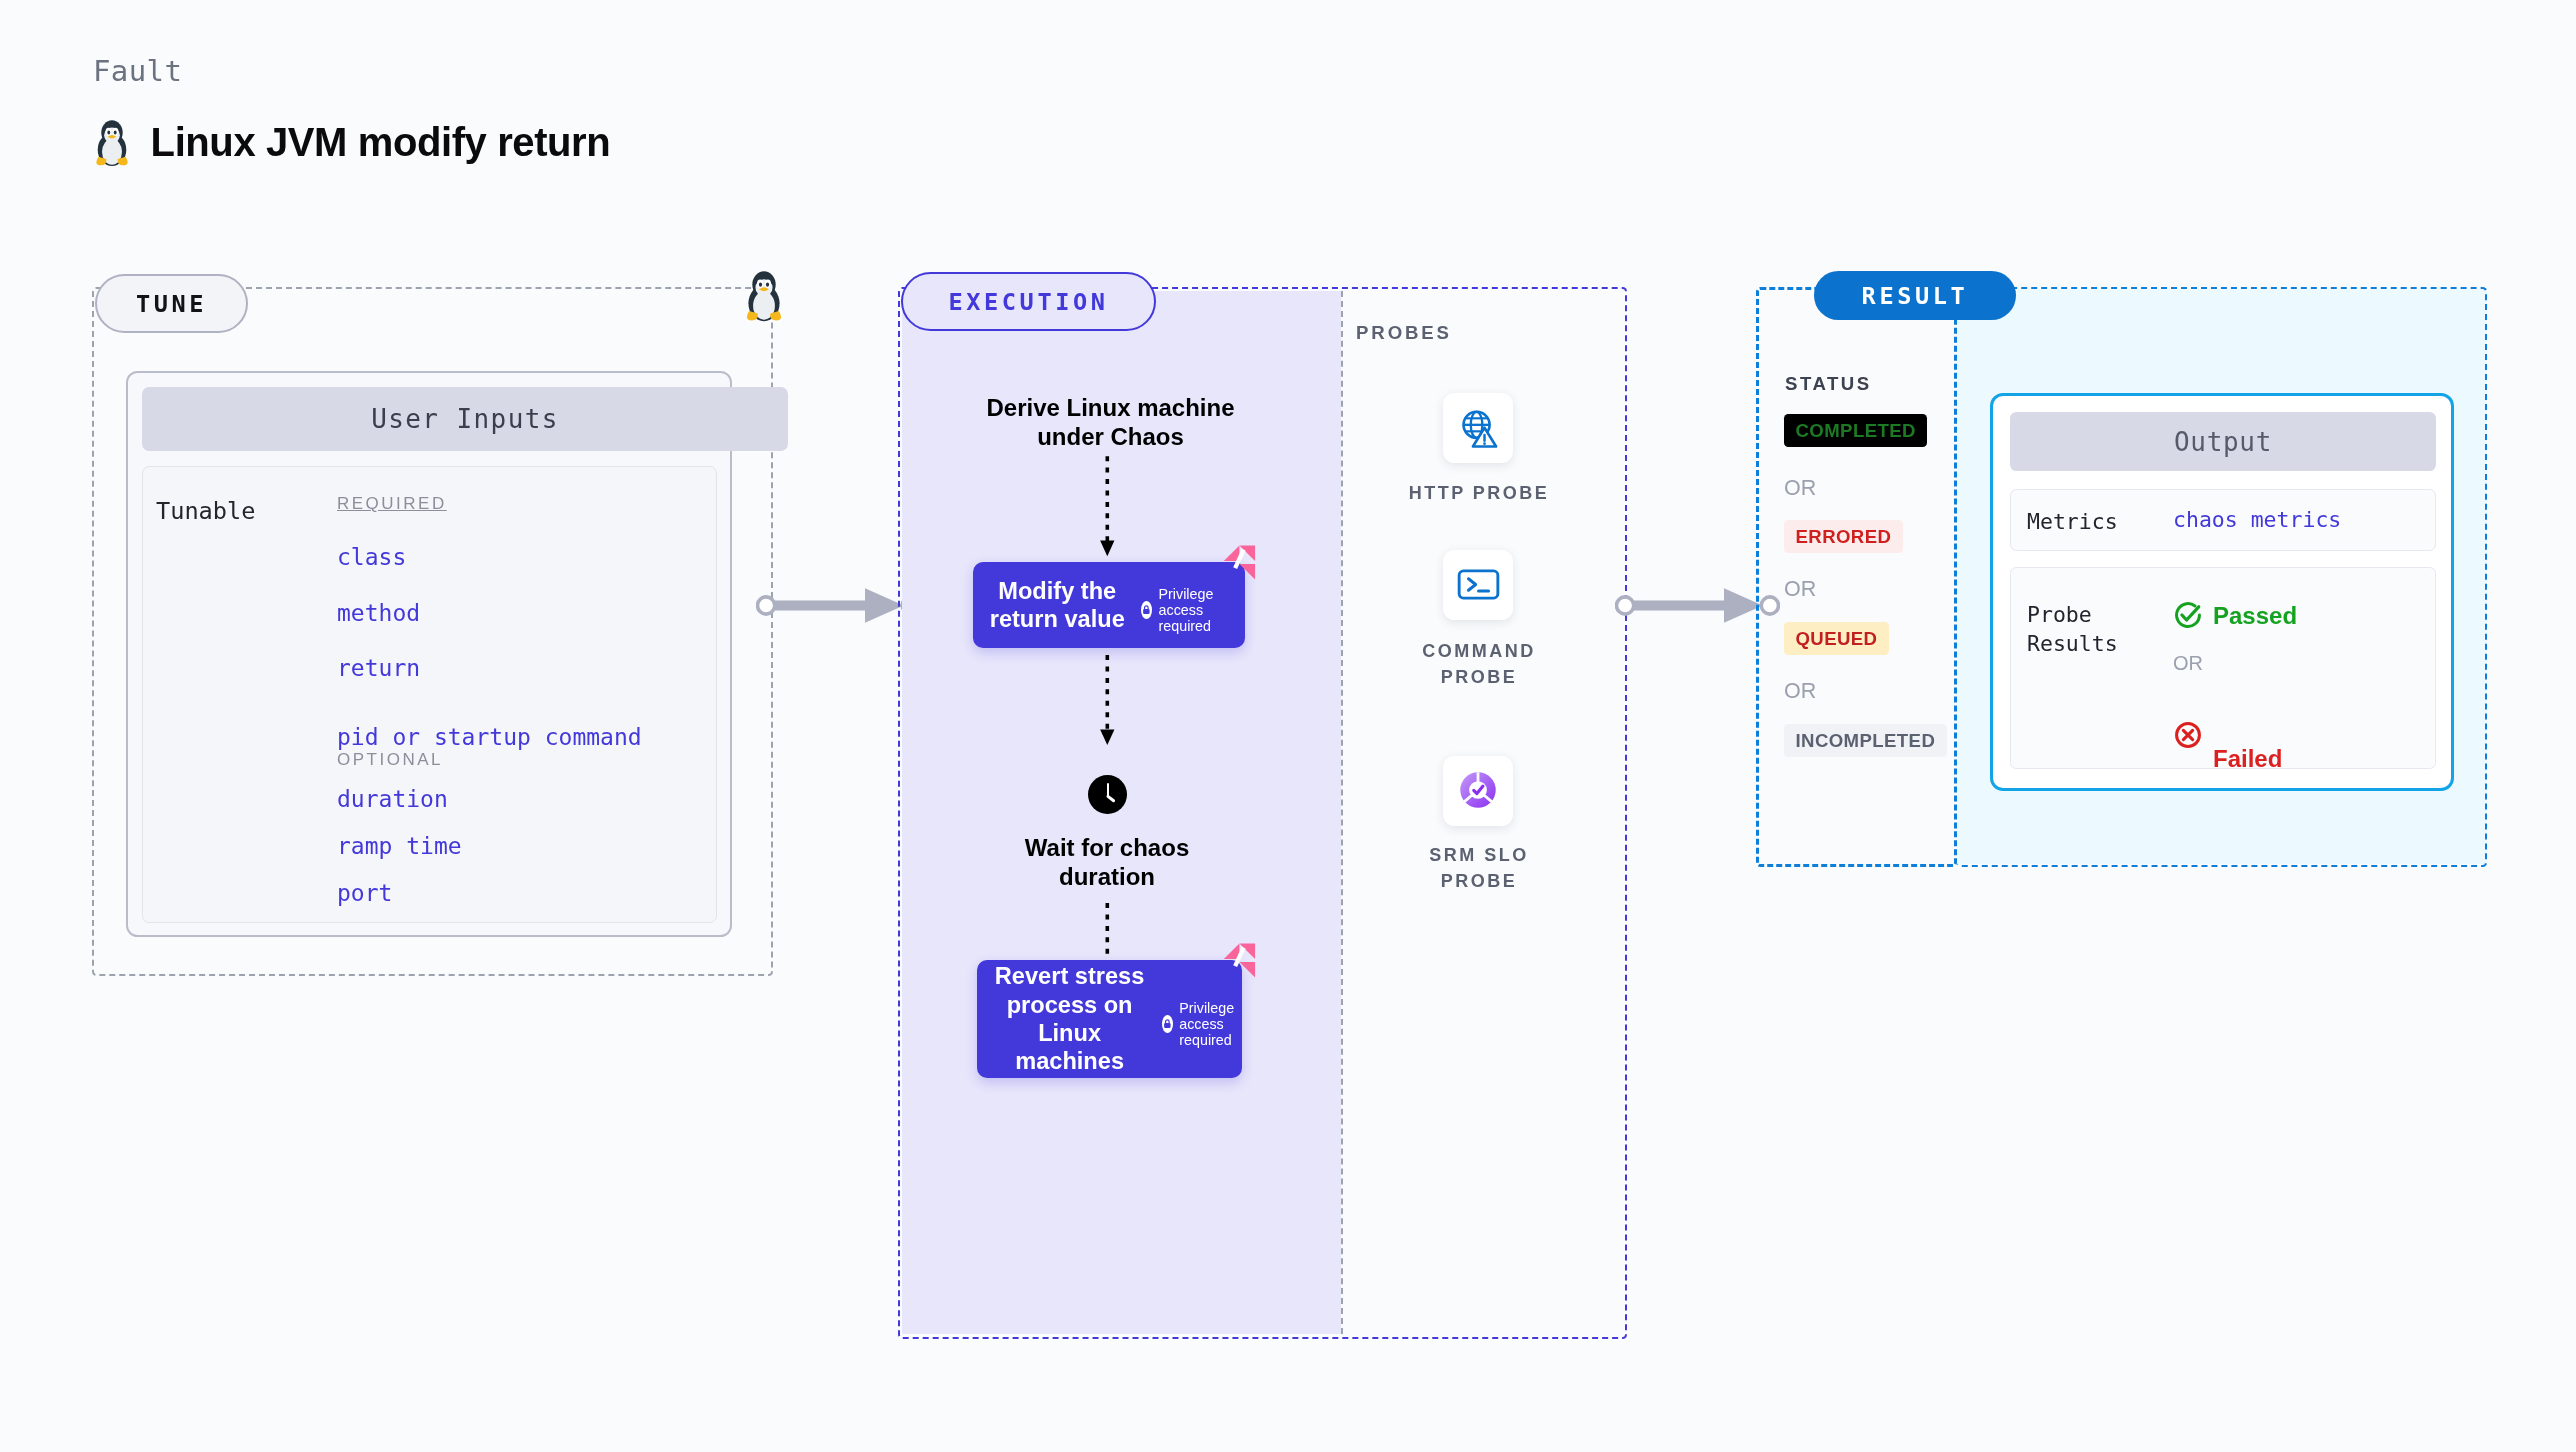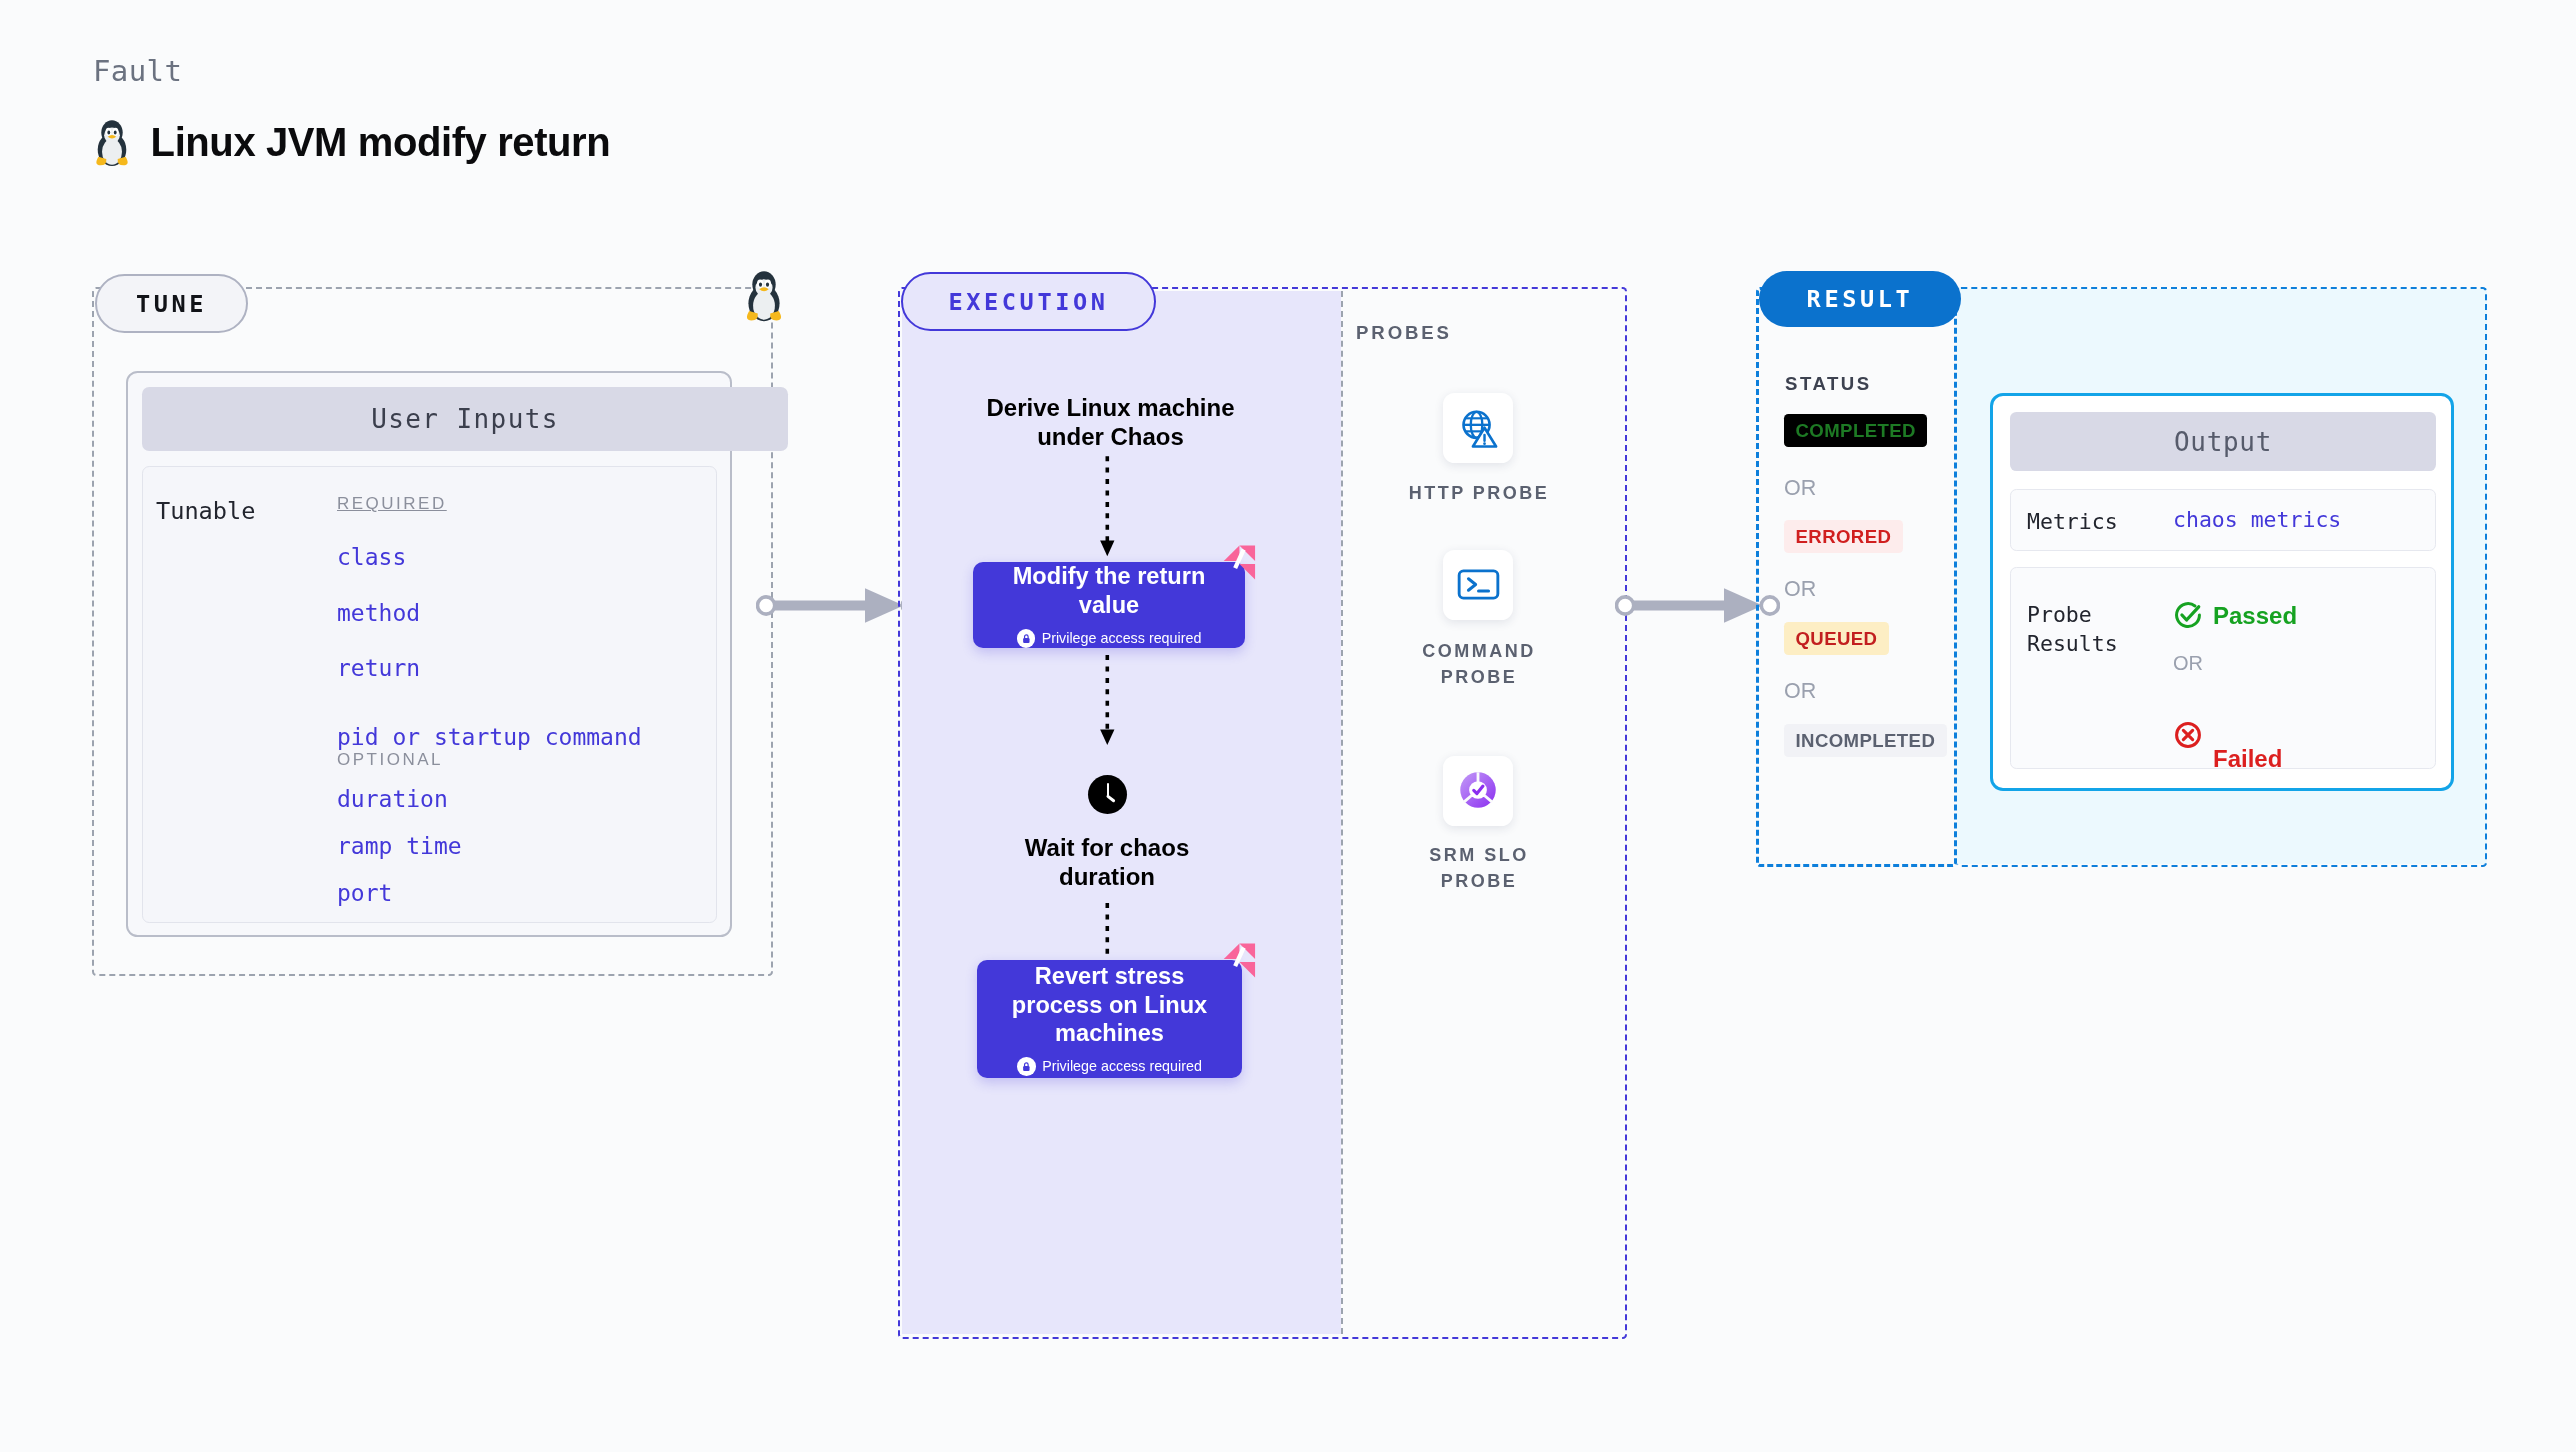--- a/index.html
+++ b/index.html
@@ -81,21 +81,21 @@
   }
 
   
   .exec-panel { position: absolute; background: #e7e6fb; }
   .flow-text {
     position: absolute; text-align: center;
     font-size: 24px; font-weight: bold; color: #000; line-height: 1.22;
   }
   .node {
     position: absolute; background: #4338d9; border-radius: 10px;
-    display: flex; flex-direction: column; align-items: center; justify-content: center;
+    display: flex; flex-direction: row; align-items: center; justify-content: center;
     box-shadow: 0 4.3px 11.5px rgba(67,56,217,.22);
   }
   .node-title { color: #fff; font-size: 23.6px; font-weight: bold; text-align: center; line-height: 1.2; padding: 0 11.5px; }
   .node-sub { display: flex; align-items: center; gap: 6.4px; margin-top: 10px; color: #fff; font-size: 14.3px; }
   .lock-badge {
     width: 18.6px; height: 18.6px; border-radius: 50%; background: #fff;
     display: flex; align-items: center; justify-content: center;
   }
   .harness-badge { position: absolute; width: 40px; height: 37px; }
   .v-arrow { position: absolute; }
@@ -352,21 +352,21 @@
     <line x1="14" y1="30" x2="160" y2="30" stroke="#acb0c0" stroke-width="14"></line>
     <polygon points="152,6 206,30 152,54" fill="#acb0c0"></polygon>
     <circle cx="14" cy="30" r="12" fill="#fff" stroke="#acb0c0" stroke-width="5"></circle>
     <circle cx="216" cy="30" r="12" fill="#fff" stroke="#acb0c0" stroke-width="5"></circle>
   </svg>
 
   <div class="dash-box dash-blue" style="left:1756px; top:287px; width:201px; height:580px;"></div>
   <div class="res-tint" style="left:1957px; top:289px; width:530px; height:575px;"></div>
   <div class="dash-box dash-blue-thin" style="left:1957px; top:287px; width:530px; height:580px; border-left:none;"></div>
 
-  <div class="pill pill-result" style="left:1759px; top:271px; width:202px; height:56px;">
+  <div class="pill pill-result" style="left:1814px; top:271px; width:202px; height:49px;">
     <span>RESULT</span>
   </div>
 
   <div class="status-hd" style="left:1785px; top:373px;">STATUS</div>
 
   <div class="badge" style="left:1784px; top:414px; background:#000000; color:#1d7a24;">
     <span>COMPLETED</span>
   </div>
   <div class="or-lbl" style="left:1784px; top:476px;">OR</div>
   <div class="badge" style="left:1784px; top:520px; background:#fdecec; color:#d01f1f;">

